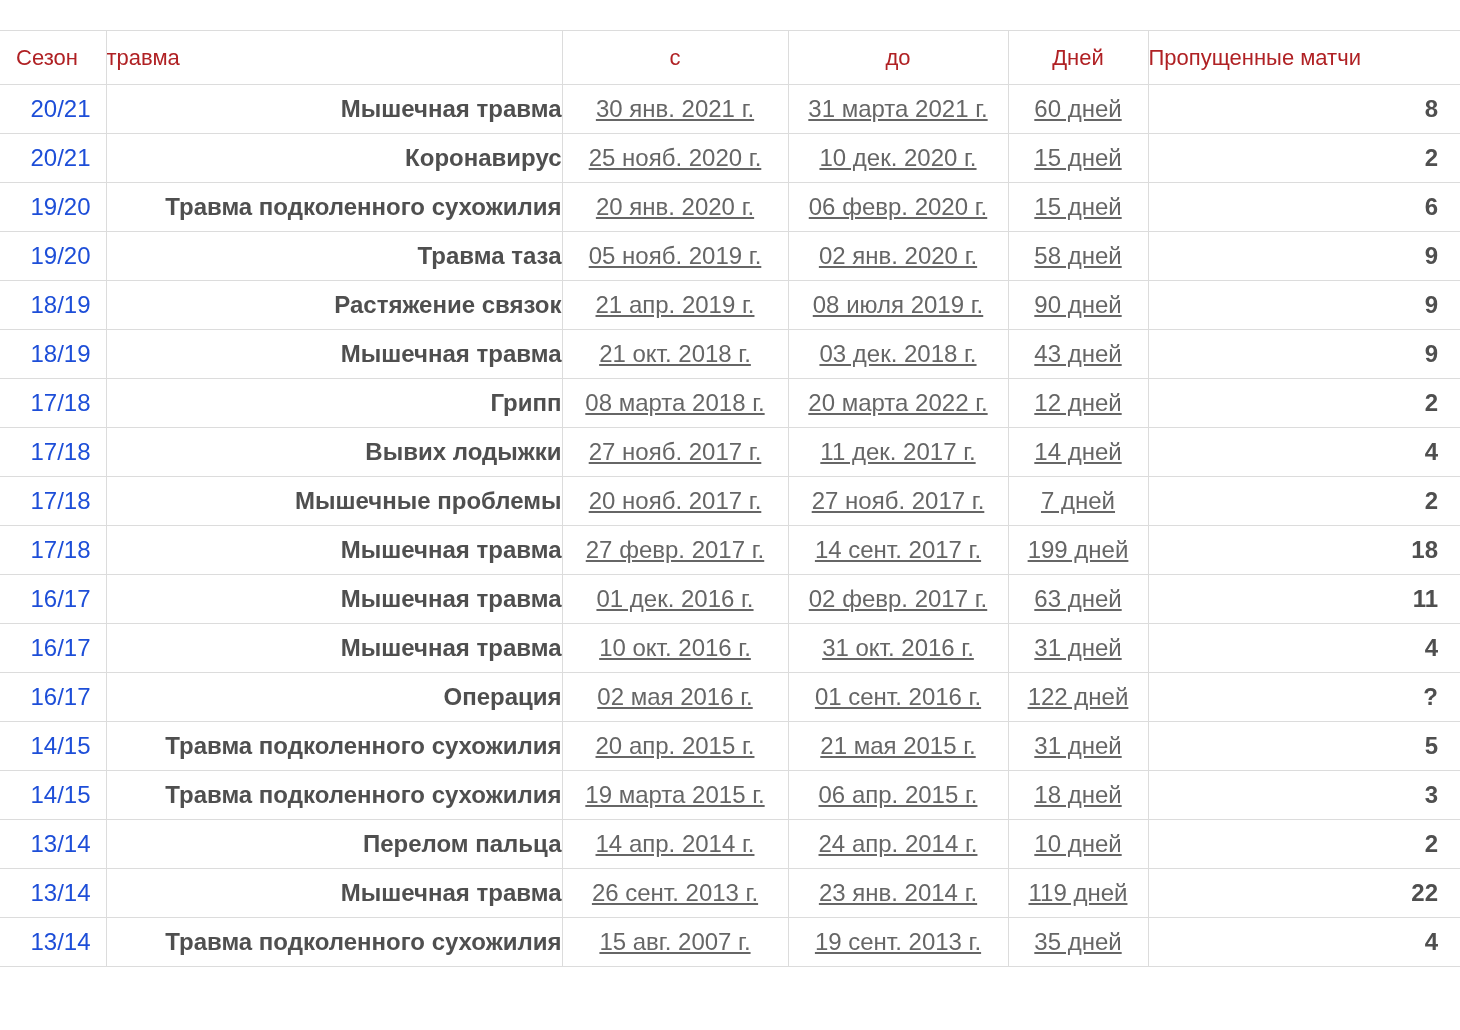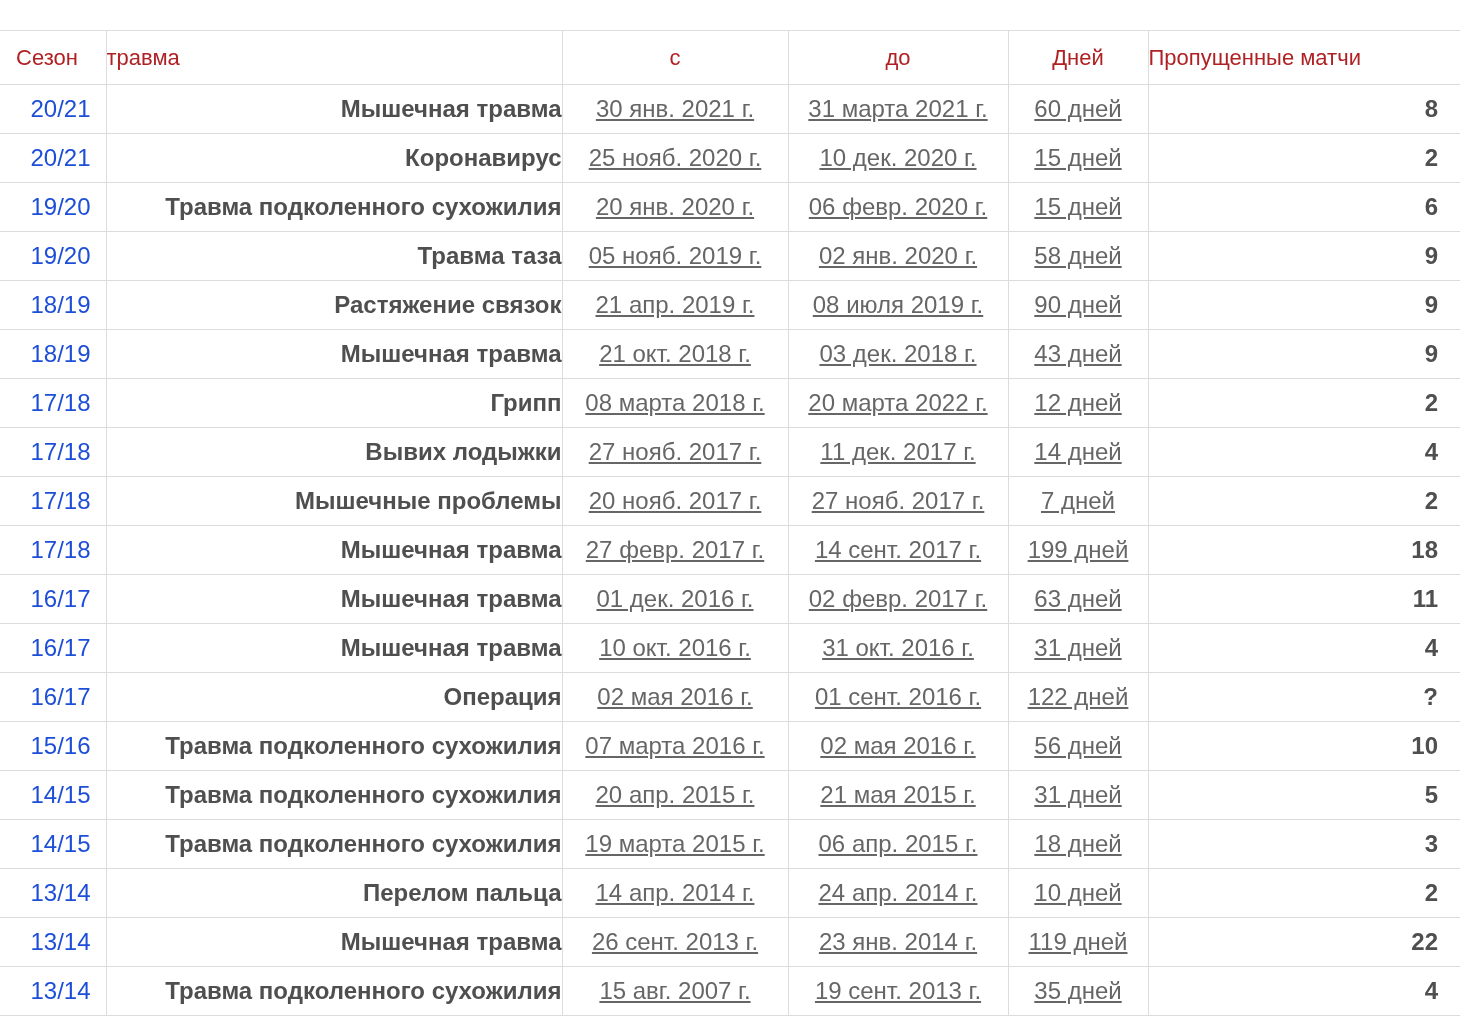--- a/index.html
+++ b/index.html
@@ -176,28 +176,20 @@
         </tr>
         <tr>
           <td class="cell-season">16/17</td>
           <td class="cell-injury">Операция</td>
           <td class="cell-from">02 мая 2016 г.</td>
           <td class="cell-to">01 сент. 2016 г.</td>
           <td class="cell-days">122 дней</td>
           <td class="cell-missed">?</td>
         </tr>
         <tr>
-          <td class="cell-season">15/16</td>
-          <td class="cell-injury">Травма подколенного сухожилия</td>
-          <td class="cell-from">07 марта 2016 г.</td>
-          <td class="cell-to">02 мая 2016 г.</td>
-          <td class="cell-days">56 дней</td>
-          <td class="cell-missed">10</td>
-        </tr>
-        <tr>
           <td class="cell-season">14/15</td>
           <td class="cell-injury">Травма подколенного сухожилия</td>
           <td class="cell-from">20 апр. 2015 г.</td>
           <td class="cell-to">21 мая 2015 г.</td>
           <td class="cell-days">31 дней</td>
           <td class="cell-missed">5</td>
         </tr>
         <tr>
           <td class="cell-season">14/15</td>
           <td class="cell-injury">Травма подколенного сухожилия</td>

